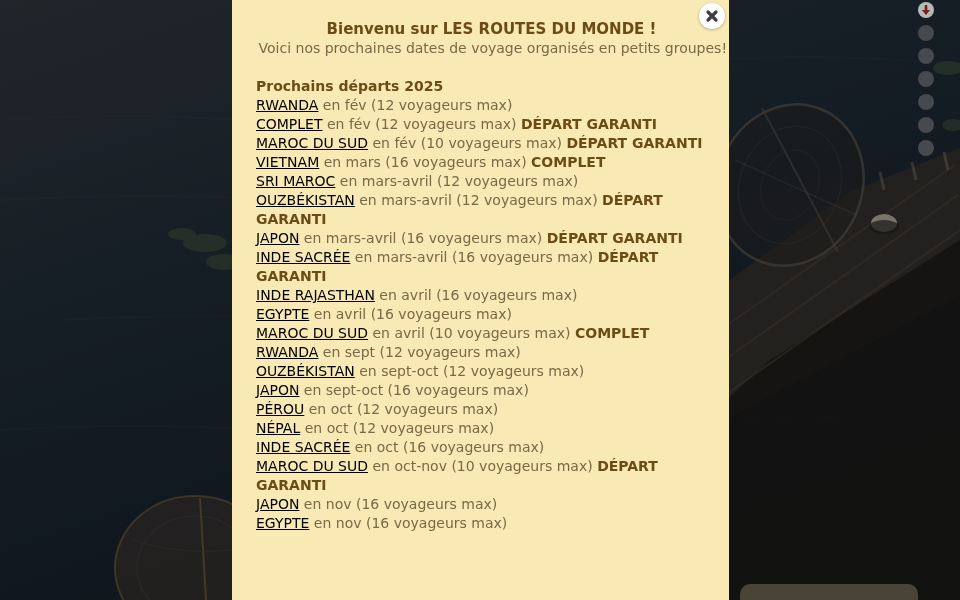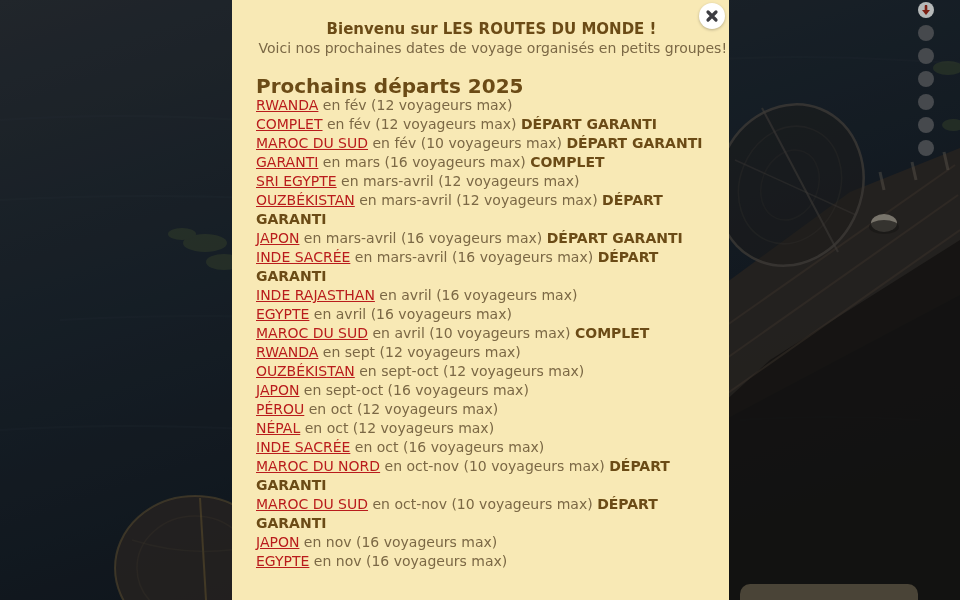--- a/index.html
+++ b/index.html
@@ -14,22 +14,22 @@
   .modal{
     position:absolute;left:232px;top:0;width:497px;height:600px;
     background:#f8e9b5;box-sizing:border-box;
     padding:20px 2px 0 24px;
     color:#7b6845;font-size:14px;line-height:19px;
   }
   .modal p{margin:0;}
   .title{text-align:center;font-weight:bold;font-size:15px;color:#6b4b16;white-space:nowrap;margin-right:22px;}
   .subtitle{text-align:right;color:#7b6845;white-space:nowrap;}
   .spacer{height:19px;}
-  .heading{font-weight:bold;font-size:20px;color:#6b4b16;}
-  a.dest{color:#b91c1c;text-decoration:underline;cursor:pointer;}
+  .heading{font-weight:bold;font-size:14px;color:#6b4b16;}
+  a.dest{color:#000000;text-decoration:underline;cursor:pointer;}
   b.badge{color:#6b4b16;font-weight:bold;}
   .close-btn{
     position:absolute;top:3px;right:4px;width:26px;height:26px;border-radius:50%;
     background:#ffffff;display:flex;align-items:center;justify-content:center;
     cursor:pointer;box-shadow:0 1px 3px rgba(0,0,0,.25);
   }
   
   .dock{position:absolute;left:918px;top:2px;width:17px;}
   .dot{
     width:16px;height:16px;border-radius:50%;background:#46494d;margin:0 0 7px 0;
@@ -136,32 +136,31 @@
     </svg>
   </div>
   <p class="title">Bienvenu sur LES ROUTES DU MONDE !</p>
   <p class="subtitle">Voici nos prochaines dates de voyage organisés en petits groupes!</p>
   <div class="spacer"></div>
   <p class="heading">Prochains départs 2025</p>
   <div id="departures">
       <p><a href="#" class="dest">RWANDA</a> en fév (12 voyageurs max)</p>
       <p><a href="#" class="dest">COMPLET</a> en fév (12 voyageurs max) <b class="badge">DÉPART GARANTI</b></p>
       <p><a href="#" class="dest">MAROC DU SUD</a> en fév (10 voyageurs max) <b class="badge">DÉPART GARANTI</b></p>
-      <p><a href="#" class="dest">GARANTI</a> en mars (16 voyageurs max) <b class="badge">COMPLET</b></p>
-      <p><a href="#" class="dest">SRI EGYPTE</a> en mars-avril (12 voyageurs max)</p>
+      <p><a href="#" class="dest">VIETNAM</a> en mars (16 voyageurs max) <b class="badge">COMPLET</b></p>
+      <p><a href="#" class="dest">SRI MAROC</a> en mars-avril (12 voyageurs max)</p>
       <p><a href="#" class="dest">OUZBÉKISTAN</a> en mars-avril (12 voyageurs max) <b class="badge">DÉPART GARANTI</b></p>
       <p><a href="#" class="dest">JAPON</a> en mars-avril (16 voyageurs max) <b class="badge">DÉPART GARANTI</b></p>
       <p><a href="#" class="dest">INDE SACRÉE</a> en mars-avril (16 voyageurs max) <b class="badge">DÉPART GARANTI</b></p>
       <p><a href="#" class="dest">INDE RAJASTHAN</a> en avril (16 voyageurs max)</p>
       <p><a href="#" class="dest">EGYPTE</a> en avril (16 voyageurs max)</p>
       <p><a href="#" class="dest">MAROC DU SUD</a> en avril (10 voyageurs max) <b class="badge">COMPLET</b></p>
       <p><a href="#" class="dest">RWANDA</a> en sept (12 voyageurs max)</p>
       <p><a href="#" class="dest">OUZBÉKISTAN</a> en sept-oct (12 voyageurs max)</p>
       <p><a href="#" class="dest">JAPON</a> en sept-oct (16 voyageurs max)</p>
       <p><a href="#" class="dest">PÉROU</a> en oct (12 voyageurs max)</p>
       <p><a href="#" class="dest">NÉPAL</a> en oct (12 voyageurs max)</p>
       <p><a href="#" class="dest">INDE SACRÉE</a> en oct (16 voyageurs max)</p>
-      <p><a href="#" class="dest">MAROC DU NORD</a> en oct-nov (10 voyageurs max) <b class="badge">DÉPART GARANTI</b></p>
       <p><a href="#" class="dest">MAROC DU SUD</a> en oct-nov (10 voyageurs max) <b class="badge">DÉPART GARANTI</b></p>
       <p><a href="#" class="dest">JAPON</a> en nov (16 voyageurs max)</p>
       <p><a href="#" class="dest">EGYPTE</a> en nov (16 voyageurs max)</p>
     </div>
 </div>
 
 </body></html>

